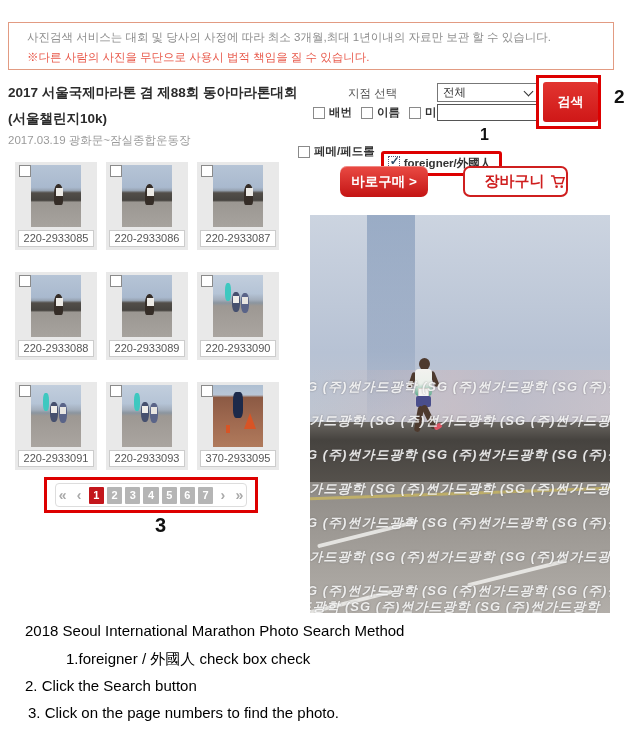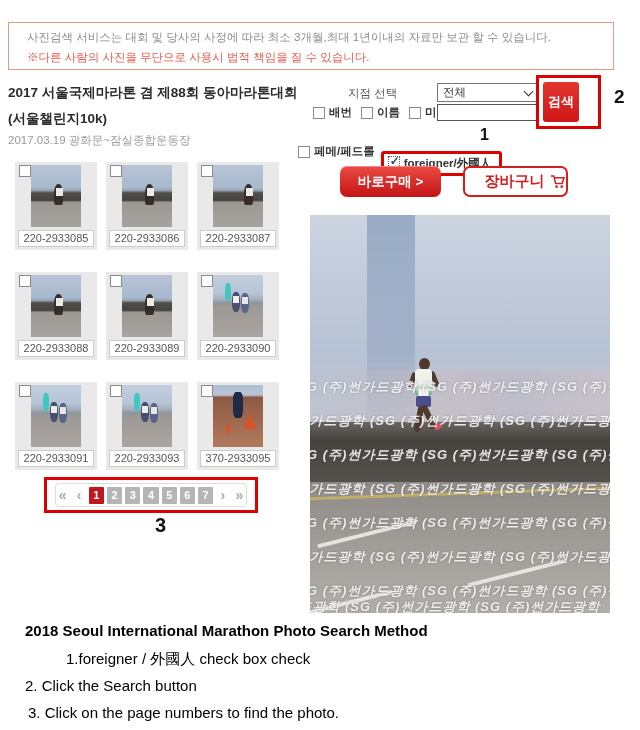--- a/index.html
+++ b/index.html
@@ -26,30 +26,30 @@
     display:flex; align-items:center; justify-content:space-between; padding:0 5px; font-size:11.5px; color:#333; cursor:pointer; }
   .chev { width:7px; height:7px; border-right:1.5px solid #333; border-bottom:1.5px solid #333; transform:rotate(45deg); margin-top:-3px; }
   .cbrow1 { left:313px; top:105px; display:flex; gap:9px; align-items:center; }
   .cbrow2 { left:298px; top:127px; display:flex; align-items:center; }
   .cbgroup { display:flex; align-items:center; gap:4px; font-size:11.5px; color:#333; font-weight:bold; }
   .cbox { width:12px; height:12px; border:1px solid #8a8a8a; background:#fff; display:inline-block; position:relative; cursor:pointer; }
   .cbox.checked { border:1px dotted #557; }
   .cbox.checked::after { content:"\2713"; position:absolute; left:1px; top:-3px; font-size:12px; color:#2b4a66; font-weight:bold; }
   .kw-input { left:437px; top:104px; width:101px; height:17px; border:1px solid #555; font-size:11px; padding:0 3px; }
   .ann-box1 { border:3px solid #dd0000; border-radius:3px; margin-left:6px; padding:2px 8px 2px 4px; display:flex; align-items:flex-start; gap:4px;margin-top:24px; }
-  .search-btn { left:543px; top:82px; width:36px; height:40px; background:linear-gradient(180deg,#e23530,#cf1717);
+  .search-btn { left:543px; top:82px; width:55px; height:40px; background:linear-gradient(180deg,#e23530,#cf1717);
     color:#fff; font-size:13px; font-weight:bold; border:none; border-radius:3px; cursor:pointer; }
   .ann-box2 { left:536px; top:75px; width:65px; height:54px; border:3px solid #dd0000; pointer-events:none; }
   .ann-num { color:#111; font-weight:bold; }
   .n1 { left:480px; top:126px; font-size:16px; }
   .n2 { left:614px; top:86px; font-size:19px; }
   .n3 { left:155px; top:514px; font-size:20px; }
 
   
-  .buy-btn { left:340px; top:166px; width:101px; height:31px; border:none; border-radius:7px; cursor:pointer;
+  .buy-btn { left:340px; top:166px; width:88px; height:31px; border:none; border-radius:7px; cursor:pointer;
     background:linear-gradient(180deg,#ea4b44 0%,#c41414 100%); color:#fff; font-size:13.5px; font-weight:bold;
     box-shadow:inset 0 1px 0 rgba(255,255,255,.35); }
   .cart-btn { left:463px; top:166px; width:105px; height:31px; background:#fff; border:2px solid #cf1f1f; border-radius:7px;
     color:#cf1f1f; font-size:15px; font-weight:bold; cursor:pointer; display:flex; align-items:center; justify-content:center; gap:5px;padding-left:18px; }
 
   
   .grid { left:15px; top:162px; display:grid; grid-template-columns:repeat(3,82px); gap:22px 9px; }
   .card { position:relative; width:82px; height:88px; background:#e9e9e9; }
   .card .cbox { position:absolute; left:4px; top:3px; z-index:2; background:#fff; }
   .thumb { position:absolute; left:16px; top:3px; width:50px; height:62px; overflow:hidden; cursor:pointer; }
@@ -104,21 +104,21 @@
   .pr-leg.l { left:13px; top:48px; transform:rotate(10deg); }
   .pr-leg.r { left:23px; top:46px; transform:rotate(-26deg); }
   .pr-shoe { position:absolute; left:31px; top:66px; width:8px; height:5px; background:#e05565; border-radius:2px; transform:rotate(-30deg); }
   .wm { position:absolute; width:460px; white-space:nowrap; font-size:13px; font-weight:bold; font-style:italic;
     color:rgba(255,255,255,.85); text-shadow:0 0 2px rgba(80,80,80,.55); letter-spacing:1px; }
   .w0{top:163px;left:-18px}.w1{top:197px;left:-70px}.w2{top:231px;left:-18px}.w3{top:265px;left:-70px}
   .w4{top:299px;left:-18px}.w5{top:333px;left:-70px}.w6{top:367px;left:-18px}.w7{top:383px;left:-95px}
 
   
   .ins { font-size:15px; color:#000; }
-  .ins-title { left:25px; top:622px;font-weight:bold; }
+  .ins-title { left:25px; top:622px; }
   .ins-1 { left:25px; top:650px;margin-left:41px; }
   .ins-2 { left:25px; top:677px; }
   .ins-3 { left:28px; top:704px; }
 </style>
 </head>
 <body>
 
 <div class="page">
 
   <div class="abs notice">

